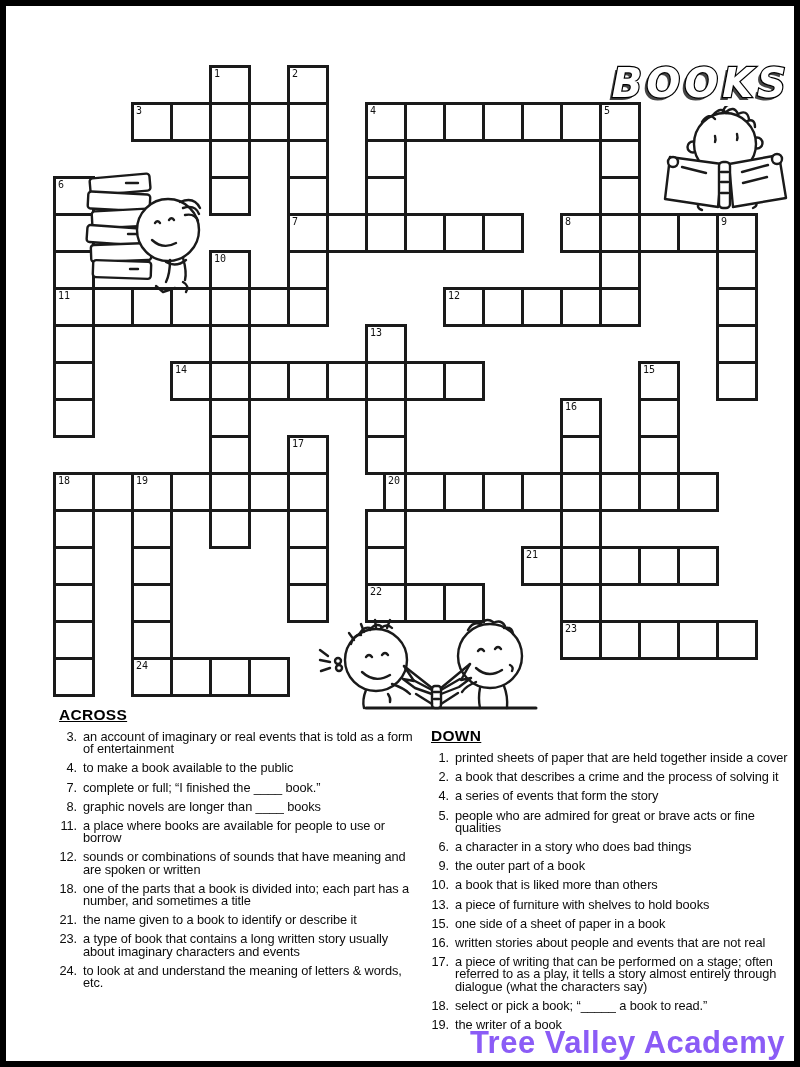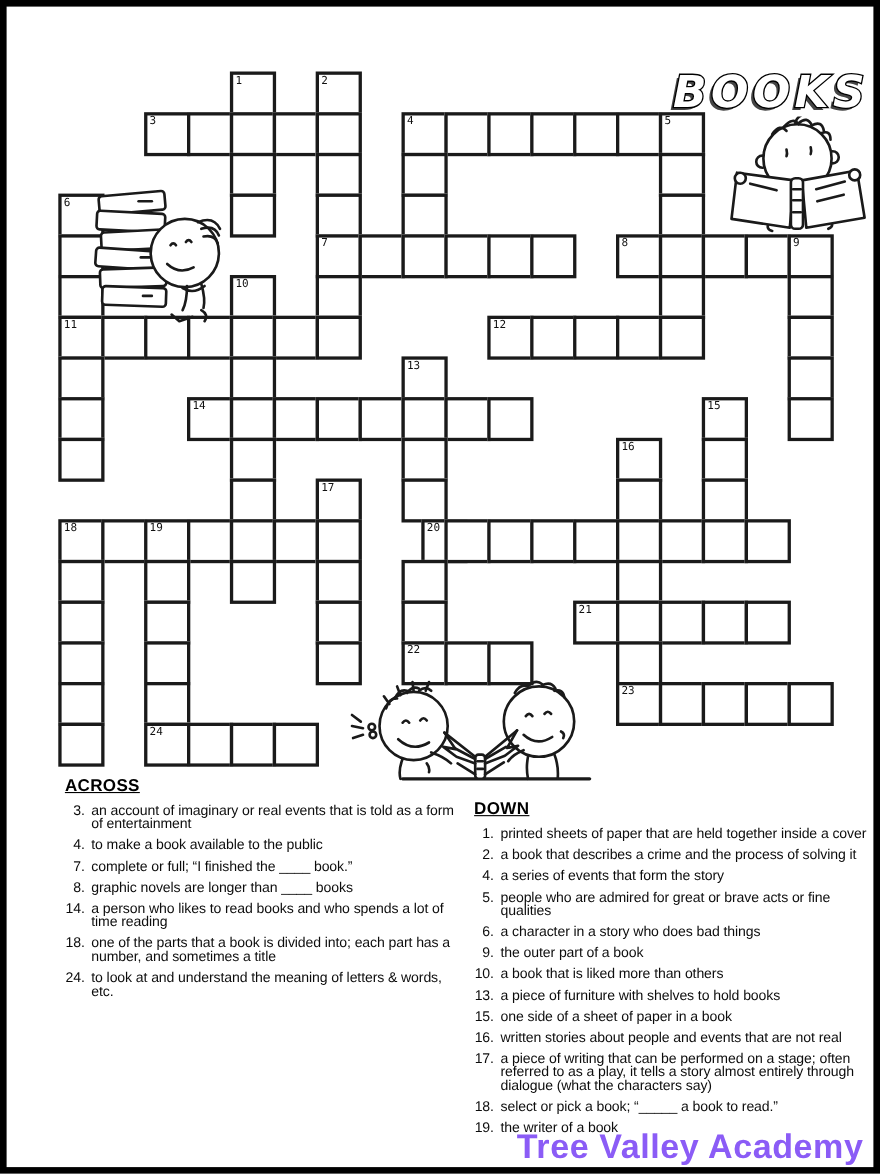--- a/index.html
+++ b/index.html
@@ -343,26 +343,38 @@
         </div>
         <div class="clue">
           <span class="cnum">7.</span>
           <span class="ctext">complete or full; “I finished the ____ book.”</span>
         </div>
         <div class="clue">
           <span class="cnum">8.</span>
           <span class="ctext">graphic novels are longer than ____ books</span>
         </div>
         <div class="clue">
-          <span class="cnum">14.</span>
-          <span class="ctext">a person who likes to read books and who spends a lot of time reading</span>
+          <span class="cnum">11.</span>
+          <span class="ctext">a place where books are available for people to use or borrow</span>
+        </div>
+        <div class="clue">
+          <span class="cnum">12.</span>
+          <span class="ctext">sounds or combinations of sounds that have meaning and are spoken or written</span>
         </div>
         <div class="clue">
           <span class="cnum">18.</span>
           <span class="ctext">one of the parts that a book is divided into; each part has a number, and sometimes a title</span>
+        </div>
+        <div class="clue">
+          <span class="cnum">21.</span>
+          <span class="ctext">the name given to a book to identify or describe it</span>
+        </div>
+        <div class="clue">
+          <span class="cnum">23.</span>
+          <span class="ctext">a type of book that contains a long written story usually about imaginary characters and events</span>
         </div>
         <div class="clue">
           <span class="cnum">24.</span>
           <span class="ctext">to look at and understand the meaning of letters &amp; words, etc.</span>
         </div>
       </div>
   </div>
 
   <div class="clues down-section">
     <div class="clue-header">DOWN</div>

